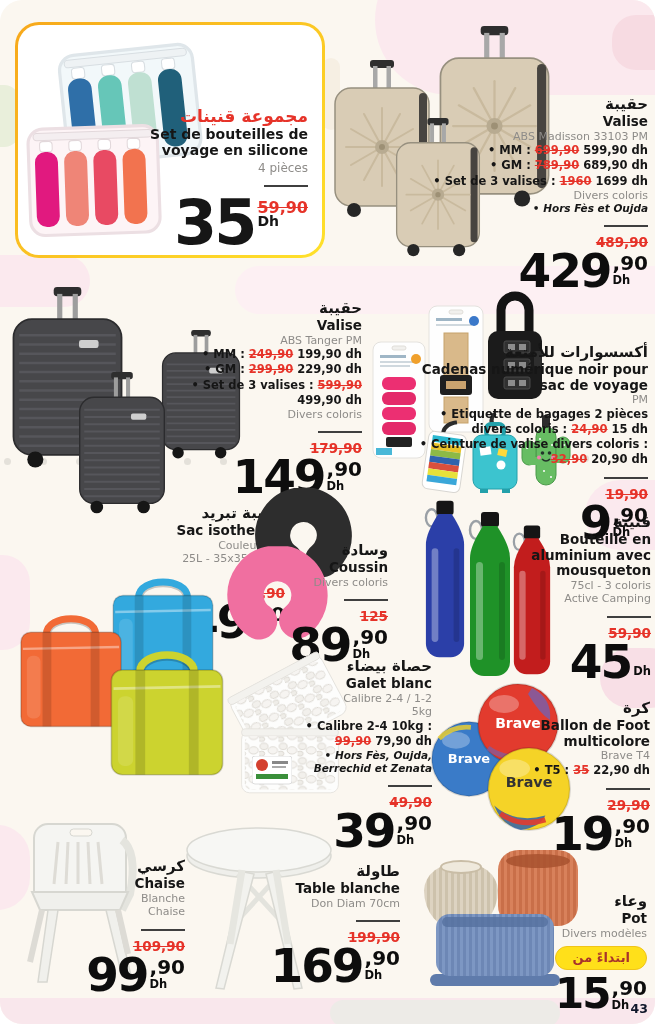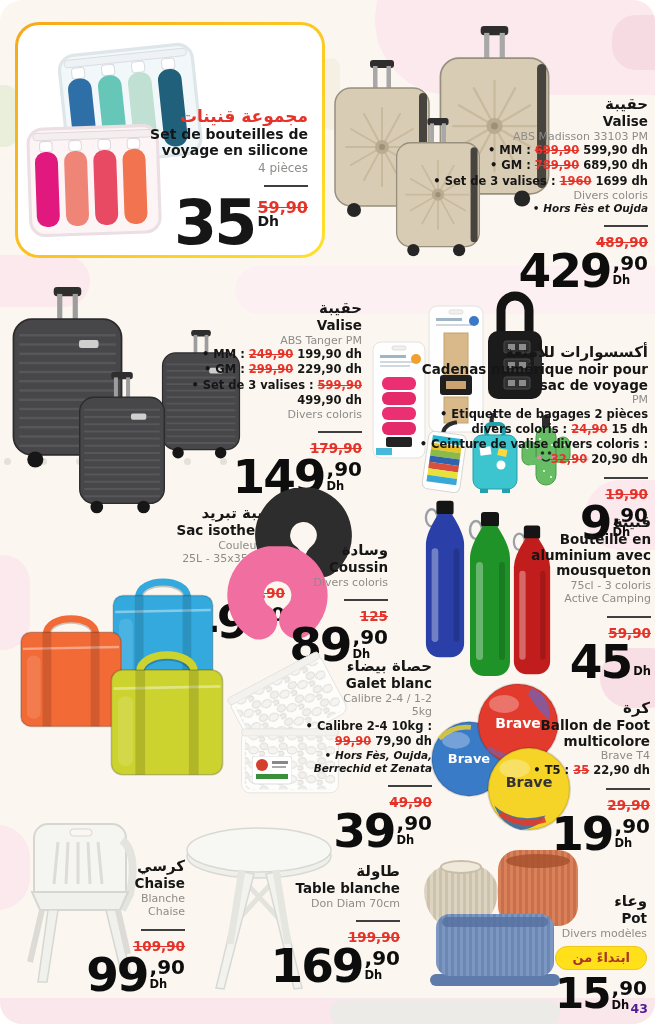--- a/index.html
+++ b/index.html
@@ -40,21 +40,21 @@
   .bigprice .num { font-size:62px; letter-spacing:-3px; }
   .bigprice .col { display:flex; flex-direction:column; align-items:flex-start; margin-left:3px; padding-top:4px; }
   .bigprice .oldsm { color:#e63329; text-decoration:line-through; font-size:16px; font-weight:bold; }
   .bigprice .dh { font-size:14px; font-weight:bold; margin-top:1px; }
 
   .img { position:absolute; }
   .img svg, .img > div { position:absolute; }
 
   .badge { display:inline-block; background:#ffe01a; border:1px solid #f0c419; border-radius:15px;
            padding:3px 16px 4px; font-weight:bold; font-size:13px; color:#a8332c; margin-top:6px; }
-  .pagenum { position:absolute; right:7px; top:1001px; color:#4c1d95; font-weight:bold; font-size:12.5px; }
+  .pagenum { position:absolute; right:7px; top:1001px; color:#0f172a; font-weight:bold; font-size:12.5px; }
 
   
   .pot { position:absolute; }
   .pot .open { position:absolute; border-radius:50%; }
 </style>
 </head>
 <body>
 
 <div id="page">
 

